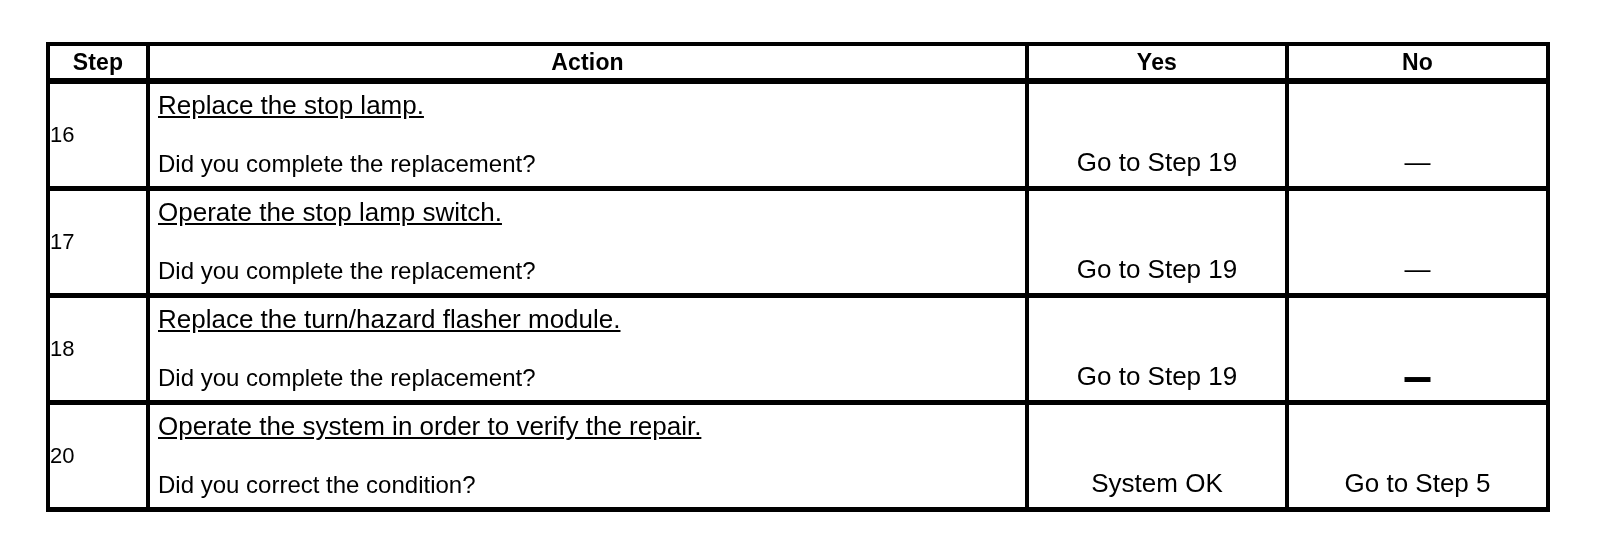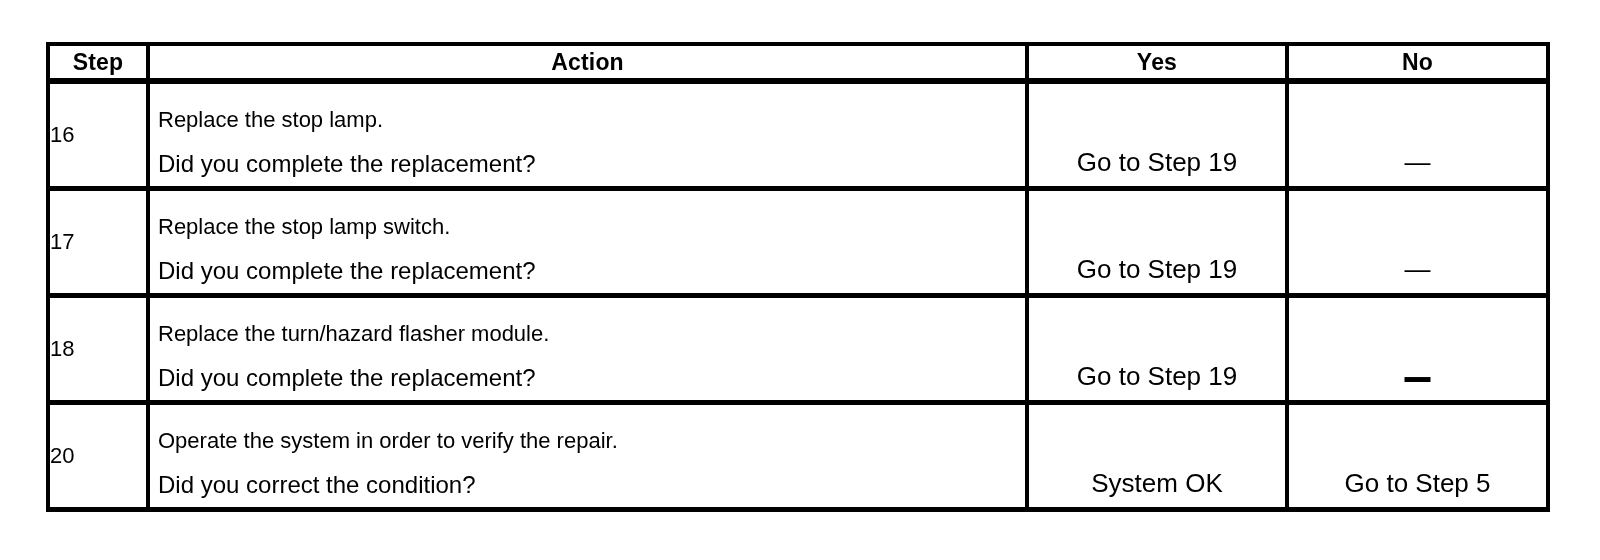--- a/index.html
+++ b/index.html
@@ -39,24 +39,25 @@
   .diag tbody td { border-top-width: 5px; border-bottom-width: 5px; }
 
   td.step-cell {
     text-align: left;
     vertical-align: middle;
     font-size: 22px;
   }
   td.action-cell { position: relative; }
   .action-line1 {
     position: absolute;
-    top: 23px; left: 8px; right: 6px;
-    font-size: 22px;
+    top: 6px; left: 8px; right: 6px;
+    font-size: 26px;
     white-space: nowrap;
     overflow: hidden;
+    text-decoration: underline;
   }
   .action-line2 {
     position: absolute;
     bottom: 8px; left: 8px; right: 6px;
     font-size: 24px;
     white-space: nowrap;
     overflow: hidden;
   }
   td.result-cell {
     text-align: center;
@@ -96,21 +97,21 @@
         <td class="action-cell">
           <span class="action-line1">Replace the stop lamp.</span>
           <span class="action-line2">Did you complete the replacement?</span>
         </td>
         <td class="result-cell">Go to Step 19</td>
         <td class="result-cell">—</td>
       </tr>
       <tr>
         <td class="step-cell">17</td>
         <td class="action-cell">
-          <span class="action-line1">Replace the stop lamp switch.</span>
+          <span class="action-line1">Operate the stop lamp switch.</span>
           <span class="action-line2">Did you complete the replacement?</span>
         </td>
         <td class="result-cell">Go to Step 19</td>
         <td class="result-cell">—</td>
       </tr>
       <tr>
         <td class="step-cell">18</td>
         <td class="action-cell">
           <span class="action-line1">Replace the turn/hazard flasher module.</span>
           <span class="action-line2">Did you complete the replacement?</span>

